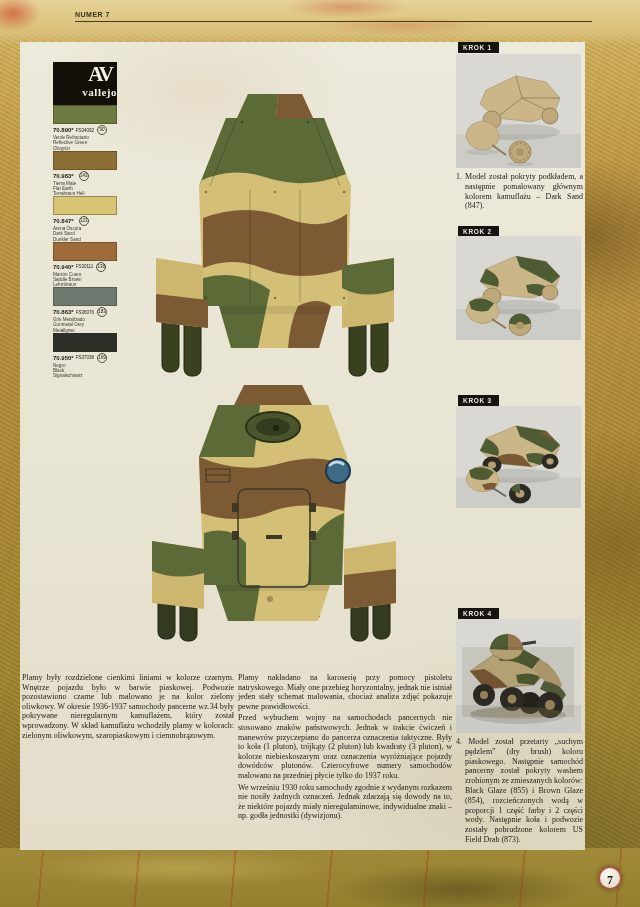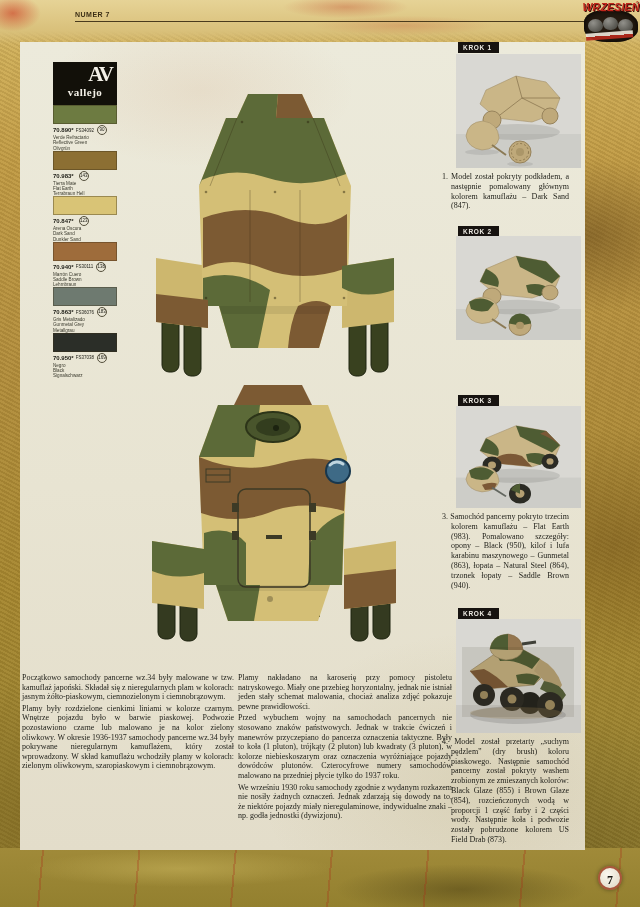--- a/index.html
+++ b/index.html
@@ -37,21 +37,21 @@
     text-shadow:1px 1px 0 #41100a;}
   .panel{position:absolute;left:20px;top:42px;width:565px;height:808px;
     background:
       radial-gradient(220px 110px at 32% 6%, rgba(186,110,55,.10), transparent 70%),
       radial-gradient(320px 220px at 82% 92%, rgba(150,130,60,.14), transparent 70%),
       linear-gradient(180deg,#eceadb,#e8e4d2 55%,#e3ddca);}
   
   .vallejo{position:absolute;left:33px;top:20px;width:64px;height:47px;background:#121009;
     color:#f2efe6;text-align:center;}
   .vallejo .mono{font:bold 21px "Liberation Serif",serif;line-height:24px;letter-spacing:-2px;display:block;margin-left:30px;}
-  .vallejo .brand{font:bold 11px "Liberation Serif",serif;line-height:13px;display:block;letter-spacing:.5px;}
+  .vallejo .brand{font:bold 11px "Liberation Serif",serif;line-height:13px;display:block;letter-spacing:.5px;text-align:right;}
   .chips{position:absolute;left:33px;top:63px;width:70px;}
   .chip{height:45.5px;}
   .chip-swatch{width:62px;height:17px;border:.5px solid rgba(60,50,25,.4);}
   .chip-line{font:bold 6px "Liberation Sans",sans-serif;color:#1c1c15;margin-top:1px;white-space:nowrap;}
   .chip-fs{font-weight:normal;font-size:4.5px;margin-left:2px;}
   .chip-pos{display:inline-block;width:8px;height:8px;line-height:8px;border:.5px solid #55503d;border-radius:50%;
     font-size:4.5px;font-weight:normal;text-align:center;vertical-align:middle;margin-left:3px;}
   .chip-name{font:4.6px "Liberation Sans",sans-serif;line-height:5.4px;color:#3a3a2e;}
   
   .illus1{position:absolute;left:130px;top:50px;}
@@ -59,48 +59,39 @@
   
   .article-heading{position:absolute;left:2px;top:604px;font:bold 15.5px "Liberation Serif",serif;color:#14140e;letter-spacing:.2px;}
   .col{position:absolute;top:631px;font:8px "Liberation Serif",serif;line-height:9.6px;color:#22221c;text-align:justify;}
   .col-left{left:2px;width:212px;}
   .col-right{left:218px;width:214px;font-family:Liberation Serif, serif;}
   .col p{margin:0 0 2px 0;}
   
   .step-tab{position:absolute;background:#171310;color:#ece9e2;font:bold 6.5px "Liberation Sans",sans-serif;
     letter-spacing:.7px;padding:2px 7px 2px 5px;}
   .step-photo{position:absolute;left:436px;width:125px;background:linear-gradient(170deg,#e1e0db,#c9c8c3);display:block;}
-  .step-caption{position:absolute;left:422px;width:127px;font:8px "Liberation Serif",serif;line-height:9.8px;
+  .step-caption{position:absolute;left:436px;width:127px;font:8px "Liberation Serif",serif;line-height:9.8px;
     color:#1d1d17;text-align:justify;padding-left:9px;text-indent:-9px;box-sizing:border-box;}
   .t1{left:438px;top:0px}.t2{left:438px;top:184px}.t3{left:438px;top:353px}.t4{left:438px;top:566px}
   .p1{top:12px;height:114px}.p2{top:194px;height:104px}.p3{top:364px;height:102px}.p4{top:577px;height:114px}
   .c1{top:130px}.c2{top:302px}.c3{top:470px}.c4{top:695px}
   .page-num{position:absolute;left:598px;top:866px;width:24px;height:24px;border-radius:50%;
     background:radial-gradient(circle at 38% 32%,#fbf8ef,#ddd6c2);border:2px solid #a8573c;
     box-shadow:0 0 4px rgba(0,0,0,.4);text-align:center;font:bold 12px "Liberation Serif",serif;
     line-height:24px;color:#17150f;box-sizing:border-box;}
 </style>
 </head>
 <body>
 
 <div id="page">
   <div class="top-strip"></div>
   <div class="bottom-strip"></div>
   <div class="numer">NUMER 7</div>
   <div class="header-rule"></div>
 
-  <div class="logo">
-    <div class="logo-emblem">
-      <span class="helmet h1"></span>
-      <span class="helmet h2"></span>
-      <span class="helmet h3"></span>
-      <span class="flag"></span>
-    </div>
-    <div class="logo-title">WRZESIEŃ</div>
-  </div>
 
   <div class="panel">
 
     <div class="vallejo">
       <span class="mono">AV</span>
       <span class="brand">vallejo</span>
     </div>
 
     <div class="chips">
       <div class="chip">
@@ -218,21 +209,20 @@
       </g>
       <rect x="58" y="84" width="24" height="13" fill="none" stroke="#3c3a26"></rect>
       <line x1="58" y1="90" x2="82" y2="90" stroke="#3c3a26"></line>
       <circle cx="190" cy="86" r="12" fill="#3e6a86" stroke="#17374e" stroke-width="2"></circle>
       <path d="M182,80 A10,10 0 0 1 195,79" fill="none" stroke="rgba(225,240,245,.8)" stroke-width="3" stroke-linecap="round"></path>
       <circle cx="122" cy="214" r="3" fill="rgba(0,0,0,.25)"></circle>
       <path d="M68,200 L182,200 L180,206 L70,206 Z" fill="rgba(0,0,0,.08)"></path>
     </svg>
 
     <div class="col col-left">
-      <p>Początkowo samochody pancerne wz.34 były malowane w tzw. kamuflaż japoński. Składał się z nieregularnych plam w kolorach: jasnym żółto-piaskowym, ciemnozielonym i ciemnobrązowym.</p>
       <p>Plamy były rozdzielone cienkimi liniami w kolorze czarnym. Wnętrze pojazdu było w barwie piaskowej. Podwozie pozostawiono czarne lub malowano je na kolor zielony oliwkowy. W okresie 1936-1937 samochody pancerne wz.34 były pokrywane nieregularnym kamuflażem, który został wprowadzony. W skład kamuflażu wchodziły plamy w kolorach: zielonym oliwkowym, szaropiaskowym i ciemnobrązowym.</p>
     </div>
     <div class="col col-right">
       <p>Plamy nakładano na karoserię przy pomocy pistoletu natryskowego. Miały one przebieg horyzontalny, jednak nie istniał jeden stały schemat malowania, chociaż analiza zdjęć pokazuje pewne prawidłowości.</p>
       <p>Przed wybuchem wojny na samochodach pancernych nie stosowano znaków państwowych. Jednak w trakcie ćwiczeń i manewrów przyczepiano do pancerza oznaczenia taktyczne. Były to koła (1 pluton), trójkąty (2 pluton) lub kwadraty (3 pluton), w kolorze niebieskoszarym oraz oznaczenia wyróżniające pojazdy dowódców plutonów. Czterocyfrowe numery samochodów malowano na przedniej płycie tylko do 1937 roku.</p>
       <p>We wrześniu 1930 roku samochody zgodnie z wydanym rozkazem nie nosiły żadnych oznaczeń. Jednak zdarzają się dowody na to, że niektóre pojazdy miały nieregulaminowe, indywidualne znaki – np. godła jednostki (dywizjonu).</p>
     </div>
 
     <div class="step-tab t1">KROK 1</div>
     <svg class="step-photo p1" viewBox="0 0 125 114" preserveAspectRatio="none">
@@ -288,21 +278,20 @@
       <ellipse cx="36" cy="66" rx="9.5" ry="9.5" fill="#2b2b24"></ellipse>
         <circle cx="36" cy="66" r="4" fill="#b49f72"></circle>
       <path d="M10,82 Q12,68 27,67 Q42,69 43,84 Q41,95 26,96 Q12,94 10,82 Z" fill="#cab687" stroke="#a3906a" stroke-width=".6"></path>
       <path d="M13,72 Q26,64 38,74 L32,82 Q22,84 15,80 Z" fill="#4e5c33"></path>
       <path d="M26,88 Q36,84 41,87 L38,93 L29,94 Z" fill="#7b5836"></path>
       <line x1="36" y1="91" x2="50" y2="101" stroke="#62665f" stroke-width="2"></line>
       <circle cx="64" cy="98" r="11" fill="#2b2b24"></circle>
       <circle cx="64" cy="98" r="4.5" fill="#b49f72"></circle>
       <path d="M55,94 A11,11 0 0 1 64,87 L64,98 Z" fill="#4e5c33"></path>
     </svg>
-    <div class="step-caption c3">3. Samochód pancerny pokryto trzecim kolorem kamuflażu – Flat Earth (983). Pomalowano szczegóły: opony – Black (950), kilof i lufa karabinu maszynowego – Gunmetal (863), łopata – Natural Steel (864), trzonek łopaty – Saddle Brown (940).</div>
 
     <div class="step-tab t4">KROK 4</div>
     <svg class="step-photo p4" viewBox="0 0 125 114" preserveAspectRatio="none">
       <rect width="125" height="114" fill="#d9d8d3"></rect>
       <rect y="86" width="125" height="28" fill="rgba(0,0,0,.06)"></rect>
       <ellipse cx="62" cy="96" rx="48" ry="9" fill="rgba(0,0,0,.12)"></ellipse>
       <polygon points="14,52 40,34 66,30 84,40 88,56 78,66 30,70" fill="#c2ae7e" stroke="#8f7c58" stroke-width=".6"></polygon>
       <path d="M40,34 L66,30 L84,40 L76,50 Q58,40 44,42 Z" fill="#4e5c33"></path>
       <path d="M14,52 L30,70 L52,68 Q40,56 28,50 Z" fill="#7b5836"></path>
       <path d="M60,56 Q74,52 84,58 L78,66 L62,64 Z" fill="#4e5c33"></path>

